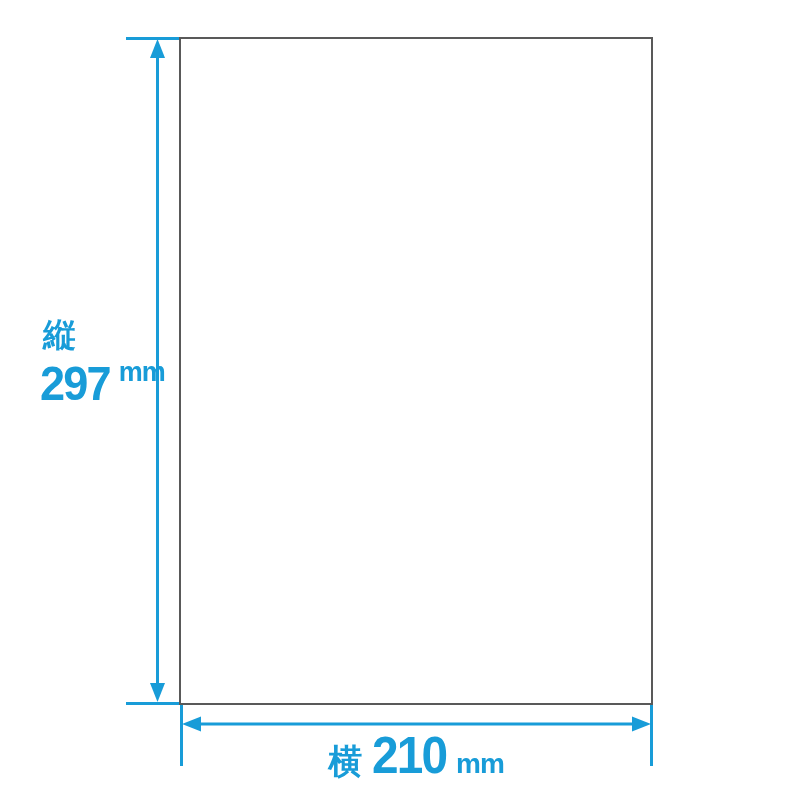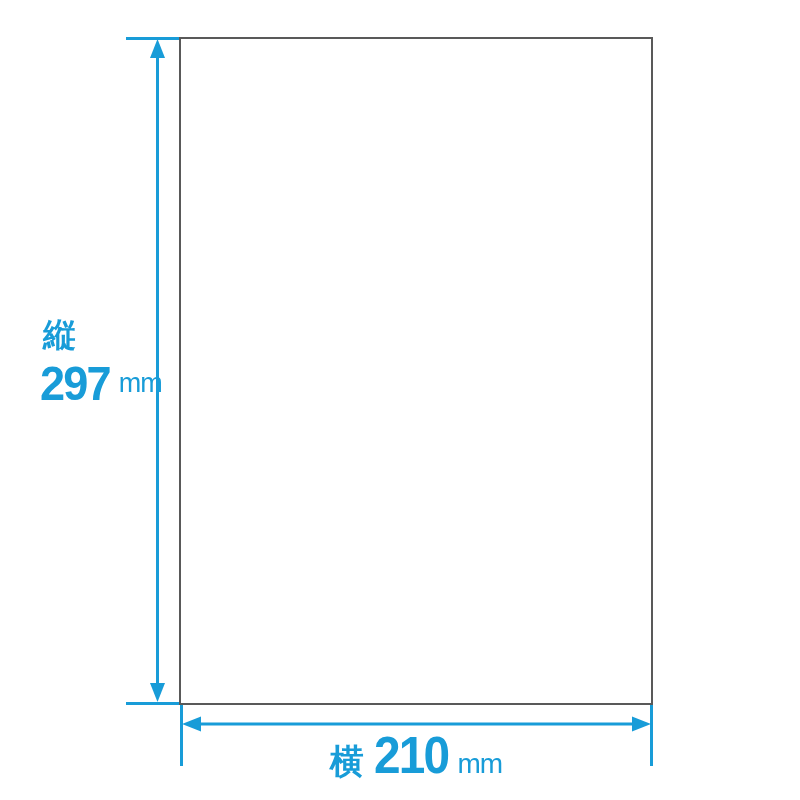--- a/index.html
+++ b/index.html
@@ -43,32 +43,32 @@
     white-space: nowrap;
   }
   .v-label .axis {
     font-size: 33px;
     letter-spacing: 1px;
     margin-left: 3px;
   }
   .v-label .value-row {
     margin-top: 8px;
     display: flex;
-    align-items: center;
+    align-items: flex-start;
   }
   .value {
     font-size: 49px;
     font-weight: bold;
     letter-spacing: -2px;
     transform: scaleX(0.92);
     transform-origin: left bottom;
   }
   .unit {
     font-size: 27px;
-    font-weight: normal;
+    font-weight: bold;
     letter-spacing: -1px;
     margin-left: 3px;
   }
   .h-label {
     position: absolute;
     left: 179px; top: 729px;
     width: 474px;
     display: flex;
     justify-content: center;
     align-items: baseline;

